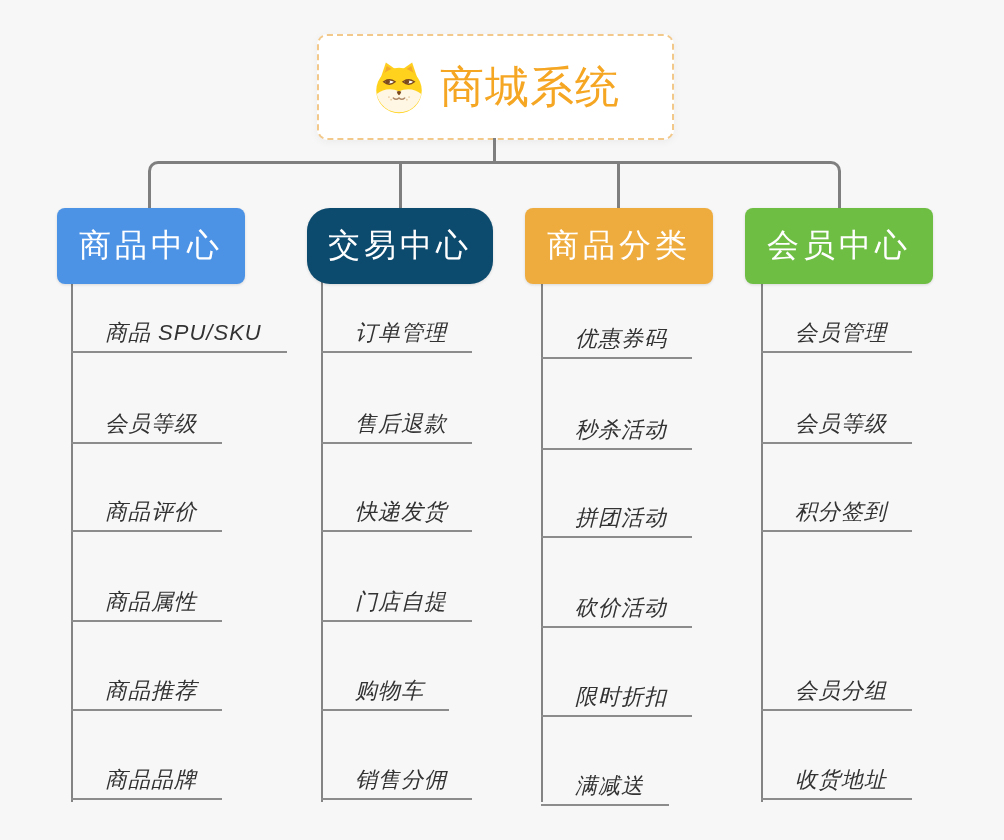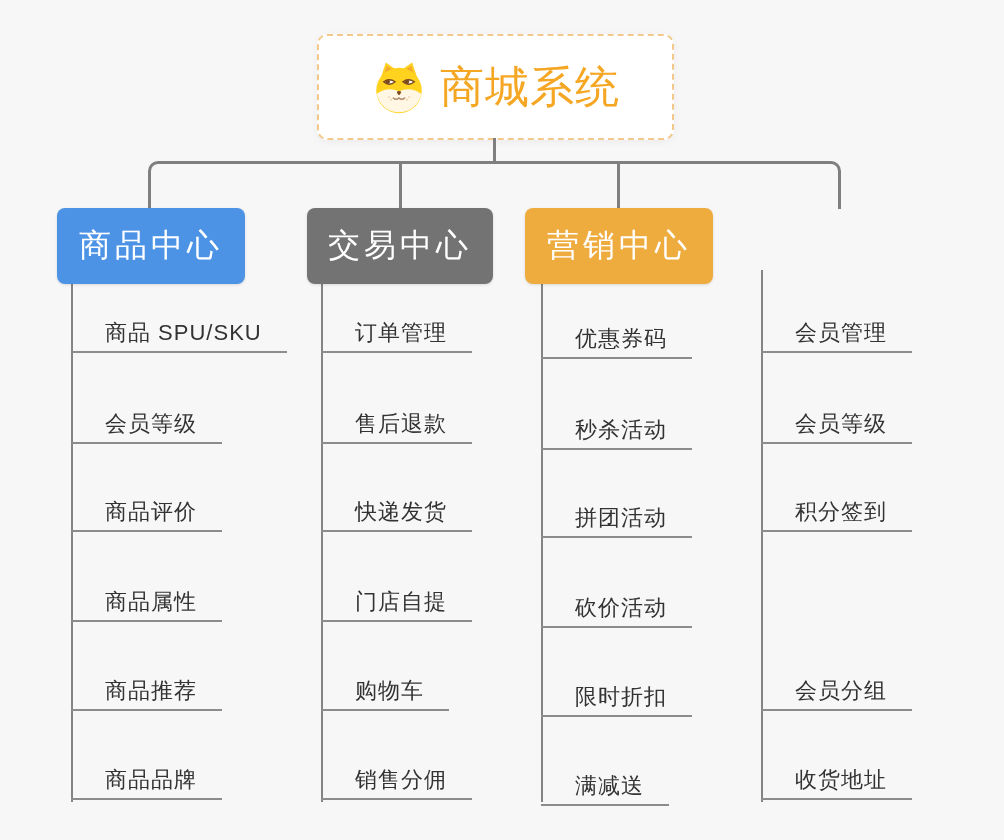--- a/index.html
+++ b/index.html
@@ -44,21 +44,21 @@
   }
   .b0{left:57px;width:188px;}
   .b1{left:307px;width:186px;}
   .b2{left:525px;width:188px;}
   .b3{left:745px;width:188px;}
 
   
   .item{
     position:absolute;height:37px;line-height:37px;
     padding:0 25px 0 34px;border-bottom:2px solid #8C8C8C;
-    font-size:22px;color:#333333;white-space:nowrap;letter-spacing:1px;
+    font-size:22px;color:#333333;white-space:nowrap;letter-spacing:1px;font-style:italic;
   }
   .c0{left:71px;} .c1{left:321px;} .c2{left:541px;margin-top:6px;} .c3{left:761px;}
   .r0{top:314px;} .r1{top:405px;} .r2{top:493px;}
   .r3{top:583px;} .r4{top:672px;} .r5{top:761px;}
 </style>
 </head>
 <body>
 
 <div class="canvas">
 
@@ -92,22 +92,23 @@
   <div class="bracket"></div>
   <div class="line vline v1"></div>
   <div class="line vline v2"></div>
 
   <div class="line trunk t0"></div>
   <div class="line trunk t1"></div>
   <div class="line trunk t2"></div>
   <div class="line trunk t3"></div>
 
   <div class="branch-header b0" style="background-color: rgb(76, 147, 230);">商品中心</div>
-  <div class="branch-header b1" style="background-color: #737373;">交易中心</div>
-  <div class="branch-header b2" style="background-color: rgb(239, 172, 62);">营销中心</div>
+  <div class="branch-header b1" style="background-color: #0c4a6e; border-radius: 23px;">交易中心</div>
+  <div class="branch-header b2" style="background-color: rgb(239, 172, 62);">商品分类</div>
+  <div class="branch-header b3" style="background-color: rgb(111, 190, 68);">会员中心</div>
 
   <div class="item c0 r0">商品 SPU/SKU</div>
   <div class="item c0 r1">会员等级</div>
   <div class="item c0 r2">商品评价</div>
   <div class="item c0 r3">商品属性</div>
   <div class="item c0 r4">商品推荐</div>
   <div class="item c0 r5">商品品牌</div>
 
   <div class="item c1 r0">订单管理</div>
   <div class="item c1 r1">售后退款</div>

